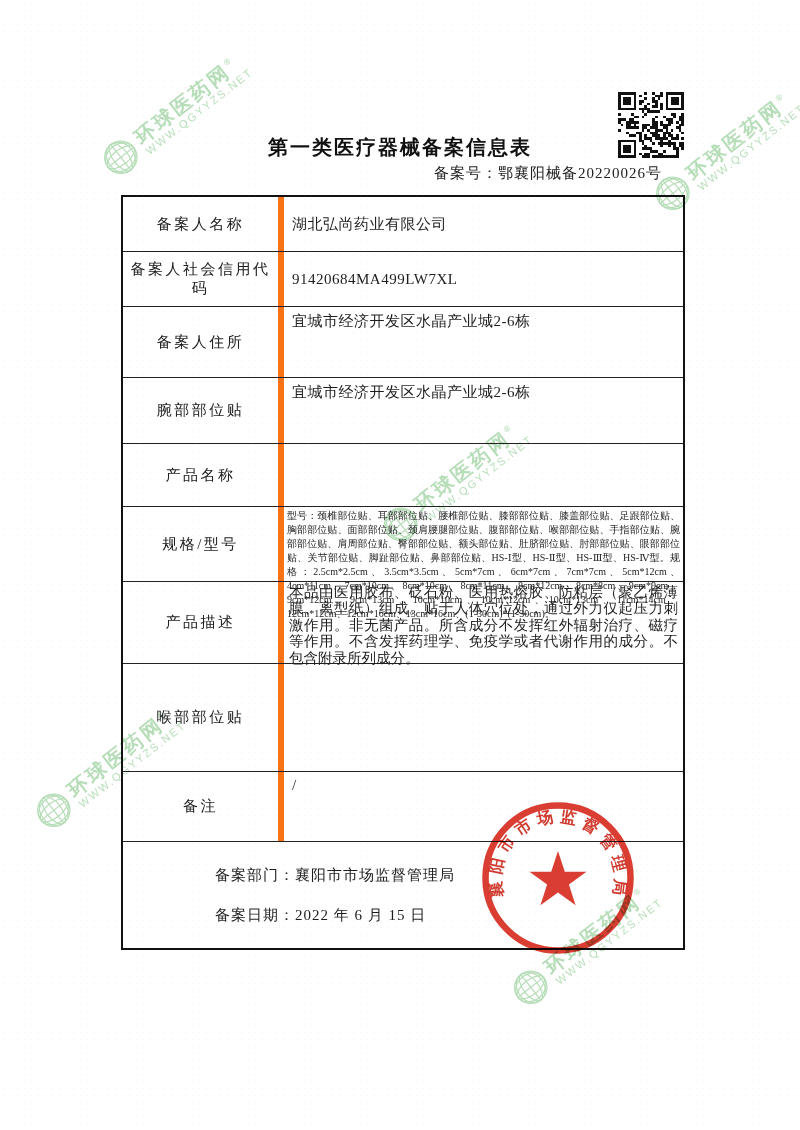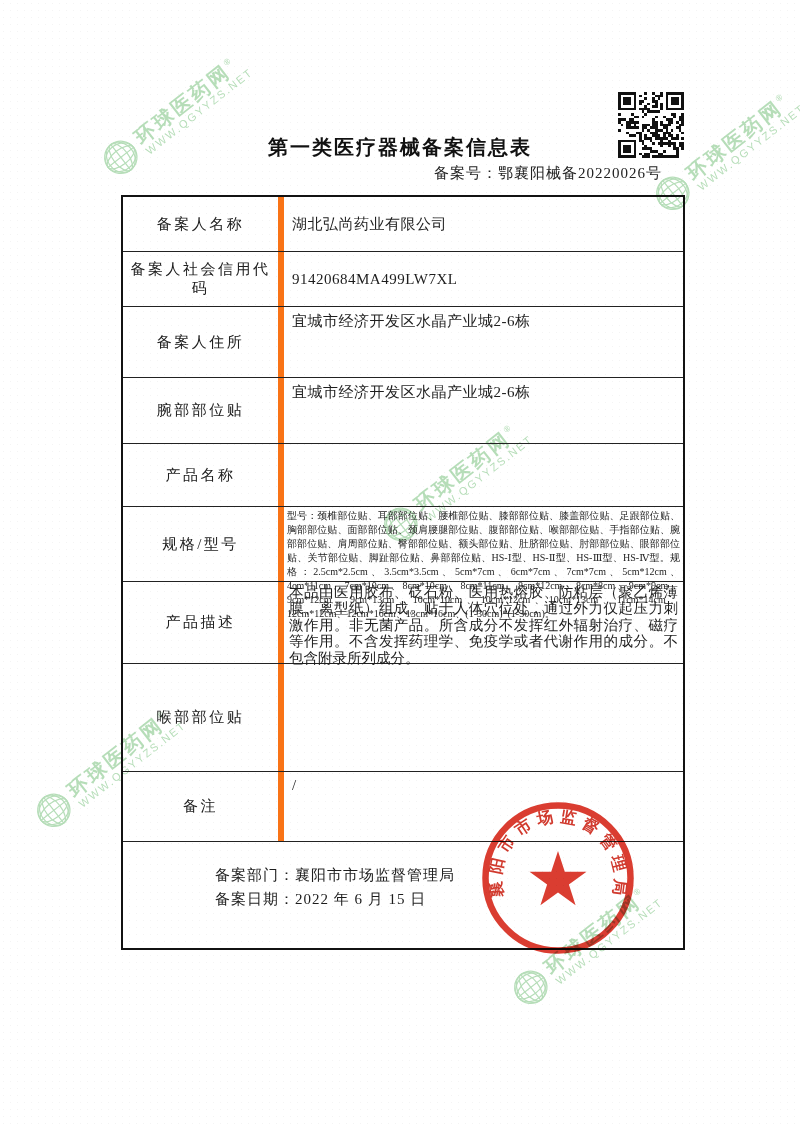--- a/index.html
+++ b/index.html
@@ -55,21 +55,21 @@
   .r6{height:75px}.r7{height:82px}.r8{height:108px}.r9{height:70px}.r10{height:106px}
   .v-dense{
     font-size:10px;line-height:14px;letter-spacing:0;padding:2px 3px;
     text-align:justify;color:#222;
   }
   .v-desc{
     font-size:14.5px;line-height:16.4px;letter-spacing:0;padding:2px 5px;
     text-align:justify;color:#1d1d1d;
   }
   .v-filing{padding-left:92px;padding-top:24px;letter-spacing:1px;}
-  .v-filing .line2{margin-top:5px;}
+  .v-filing .line2{margin-top:21px;}
   
   .seal{
     position:absolute;z-index:3;left:478px;top:798px;width:160px;height:160px;
     mix-blend-mode:multiply;opacity:.9;pointer-events:none;
   }
 </style>
 </head>
 <body>
 
 <div class="wm" style="left:175px;top:115px;">

